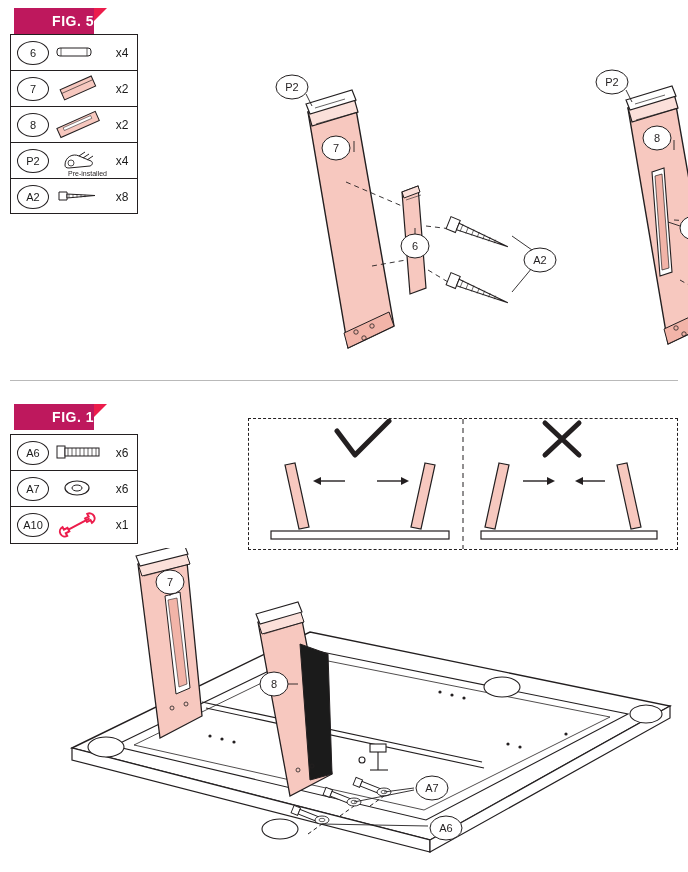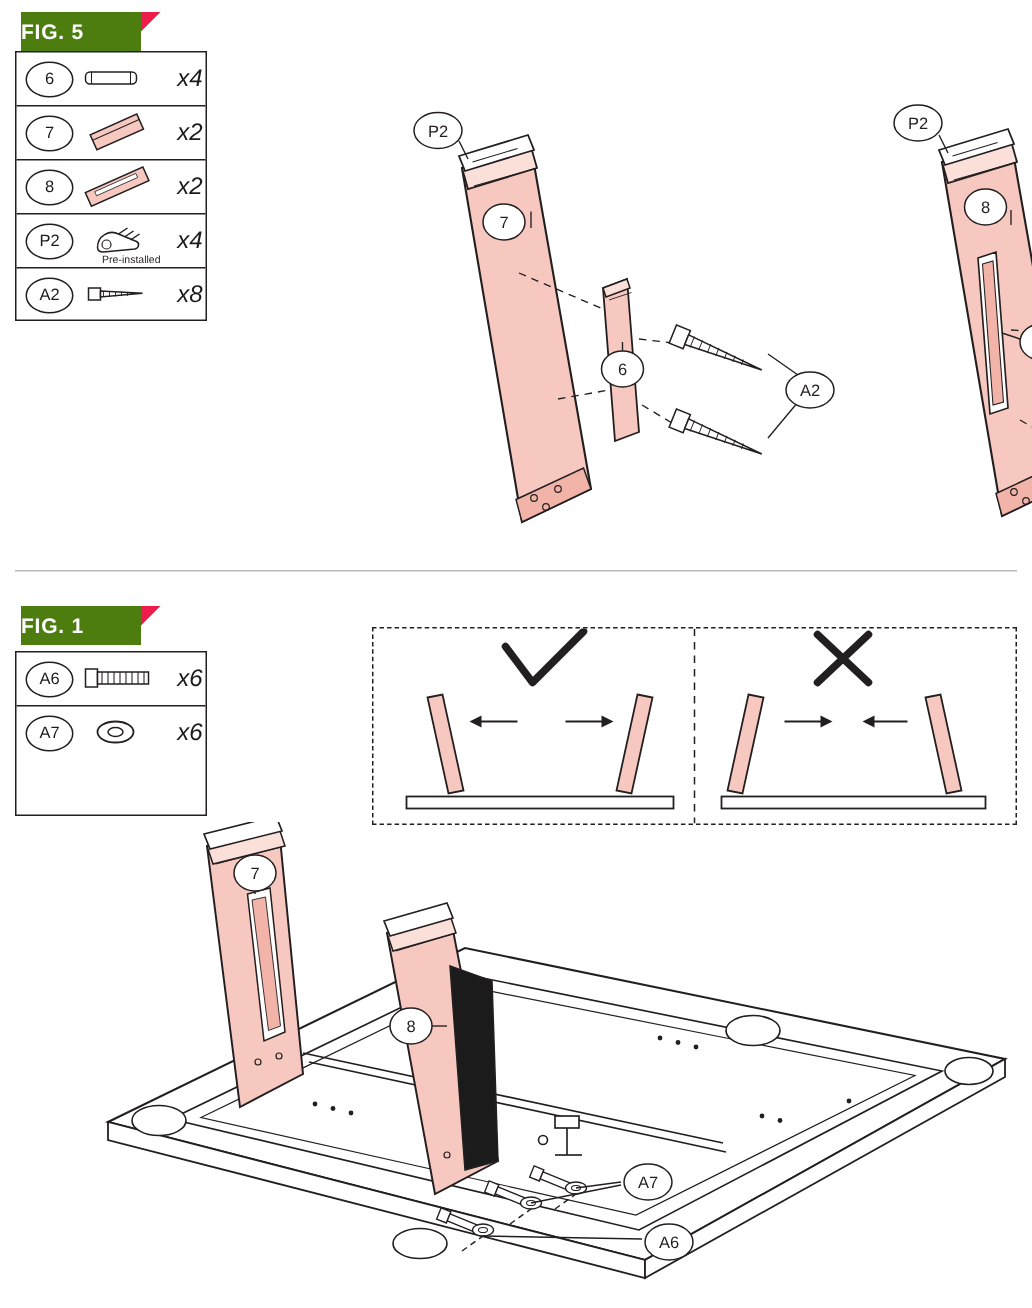--- a/index.html
+++ b/index.html
@@ -10,29 +10,30 @@
     color:#1b1b1b;
     position:relative;
     overflow:hidden;
   }
   .page{position:relative;width:688px;height:872px;}
 
   
   .fig-banner{
     position:absolute;
     height:26px;
-    background:#4d7c0f;
+    background:#be185d;
     color:#fff;
     font-weight:bold;
     font-size:14px;
     letter-spacing:.5px;
     display:flex;
     align-items:center;
-    padding-left:0;
+    padding-left:20px;
     box-sizing:border-box;
+    justify-content:flex-end;
   }
   .fig-banner .tail{
     position:absolute;
     right:-13px;top:0;
     width:0;height:0;
     border-top:13px solid #ec1c4b;
     border-bottom:13px solid transparent;
     border-right:13px solid transparent;
   }
 
@@ -61,26 +62,25 @@
     margin-left:6px;
     background:#fff;
     flex:0 0 auto;
   }
   .part-art{
     flex:1 1 auto;
     height:100%;
     position:relative;
   }
   .qty{
-    font-size:16px;
+    font-size:12px;
     width:26px;
-    text-align:right;
+    text-align:center;
     flex:0 0 auto;
     padding-right:2px;
-    font-style:italic;
   }
   .preinstalled{
     position:absolute;
     font-size:7px;
     color:#231f20;
     right:30px;
     bottom:1px;
     white-space:nowrap;
   }
 
@@ -361,20 +361,33 @@
       <div class="bubble">A7</div>
       <div class="part-art">
         <svg width="60" height="34" viewBox="0 0 60 34">
           <ellipse cx="28" cy="17" rx="12" ry="7" fill="#ffffff" stroke="#231f20" stroke-width="1.2"></ellipse>
           <ellipse cx="28" cy="17" rx="5" ry="3" fill="#ffffff" stroke="#231f20" stroke-width="1"></ellipse>
         </svg>
       </div>
       <div class="qty">x6</div>
     </div>
 
+    <div class="part-row">
+      <div class="bubble">A10</div>
+      <div class="part-art">
+        <svg width="60" height="34" viewBox="0 0 60 34">
+          <g transform="rotate(-28 30 17)" fill="none" stroke="#ec1c4b" stroke-width="2">
+            <path d="M14 12 a5 5 0 1 0 0 10 l0 -3 l4 0 l0 -4 l-4 0 z"></path>
+            <line x1="18" y1="17" x2="42" y2="17"></line>
+            <path d="M42 12 a5 5 0 1 1 0 10 l0 -3 l-4 0 l0 -4 l4 0 z"></path>
+          </g>
+        </svg>
+      </div>
+      <div class="qty">x1</div>
+    </div>
   </div>
 
   <div class="cc-panel" style="left:248px;top:418px;width:430px;height:132px;">
     <svg width="428" height="130" viewBox="0 0 428 130">
 
       <line x1="214" y1="0" x2="214" y2="130" stroke="#231f20" stroke-width="1" stroke-dasharray="5,4"></line>
 
       <g>
         <path d="M88 12 L106 36 L140 2" fill="none" stroke="#231f20" stroke-width="5" stroke-linecap="round" stroke-linejoin="round"></path>
       </g>

